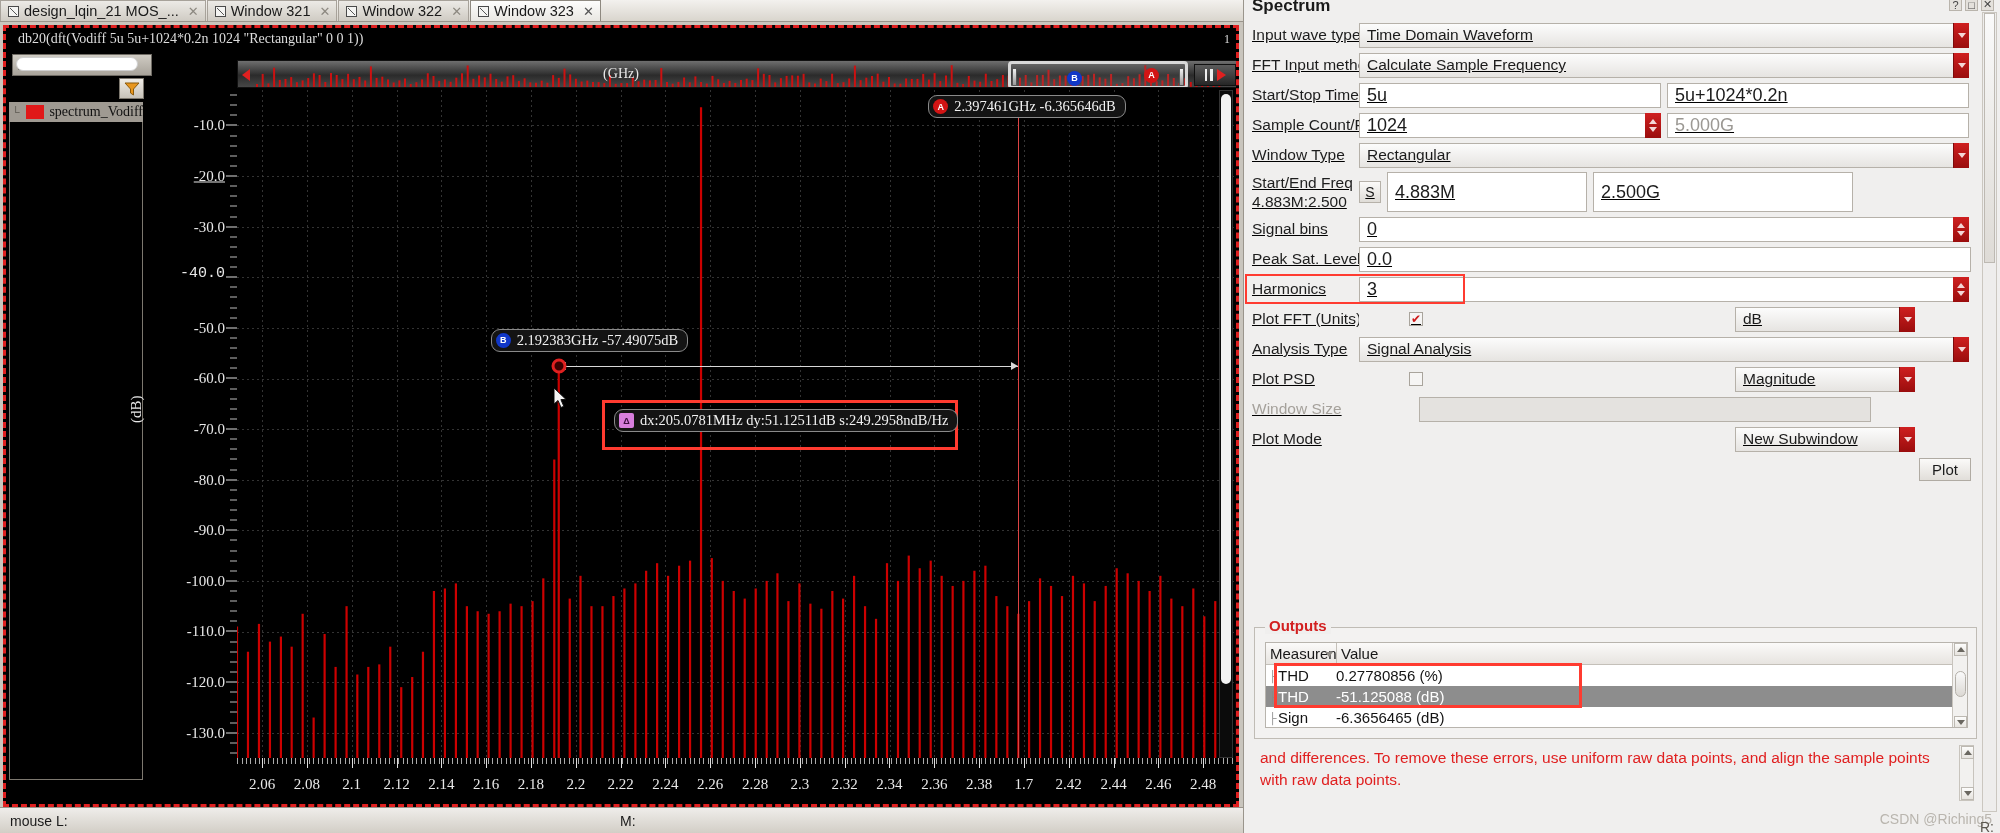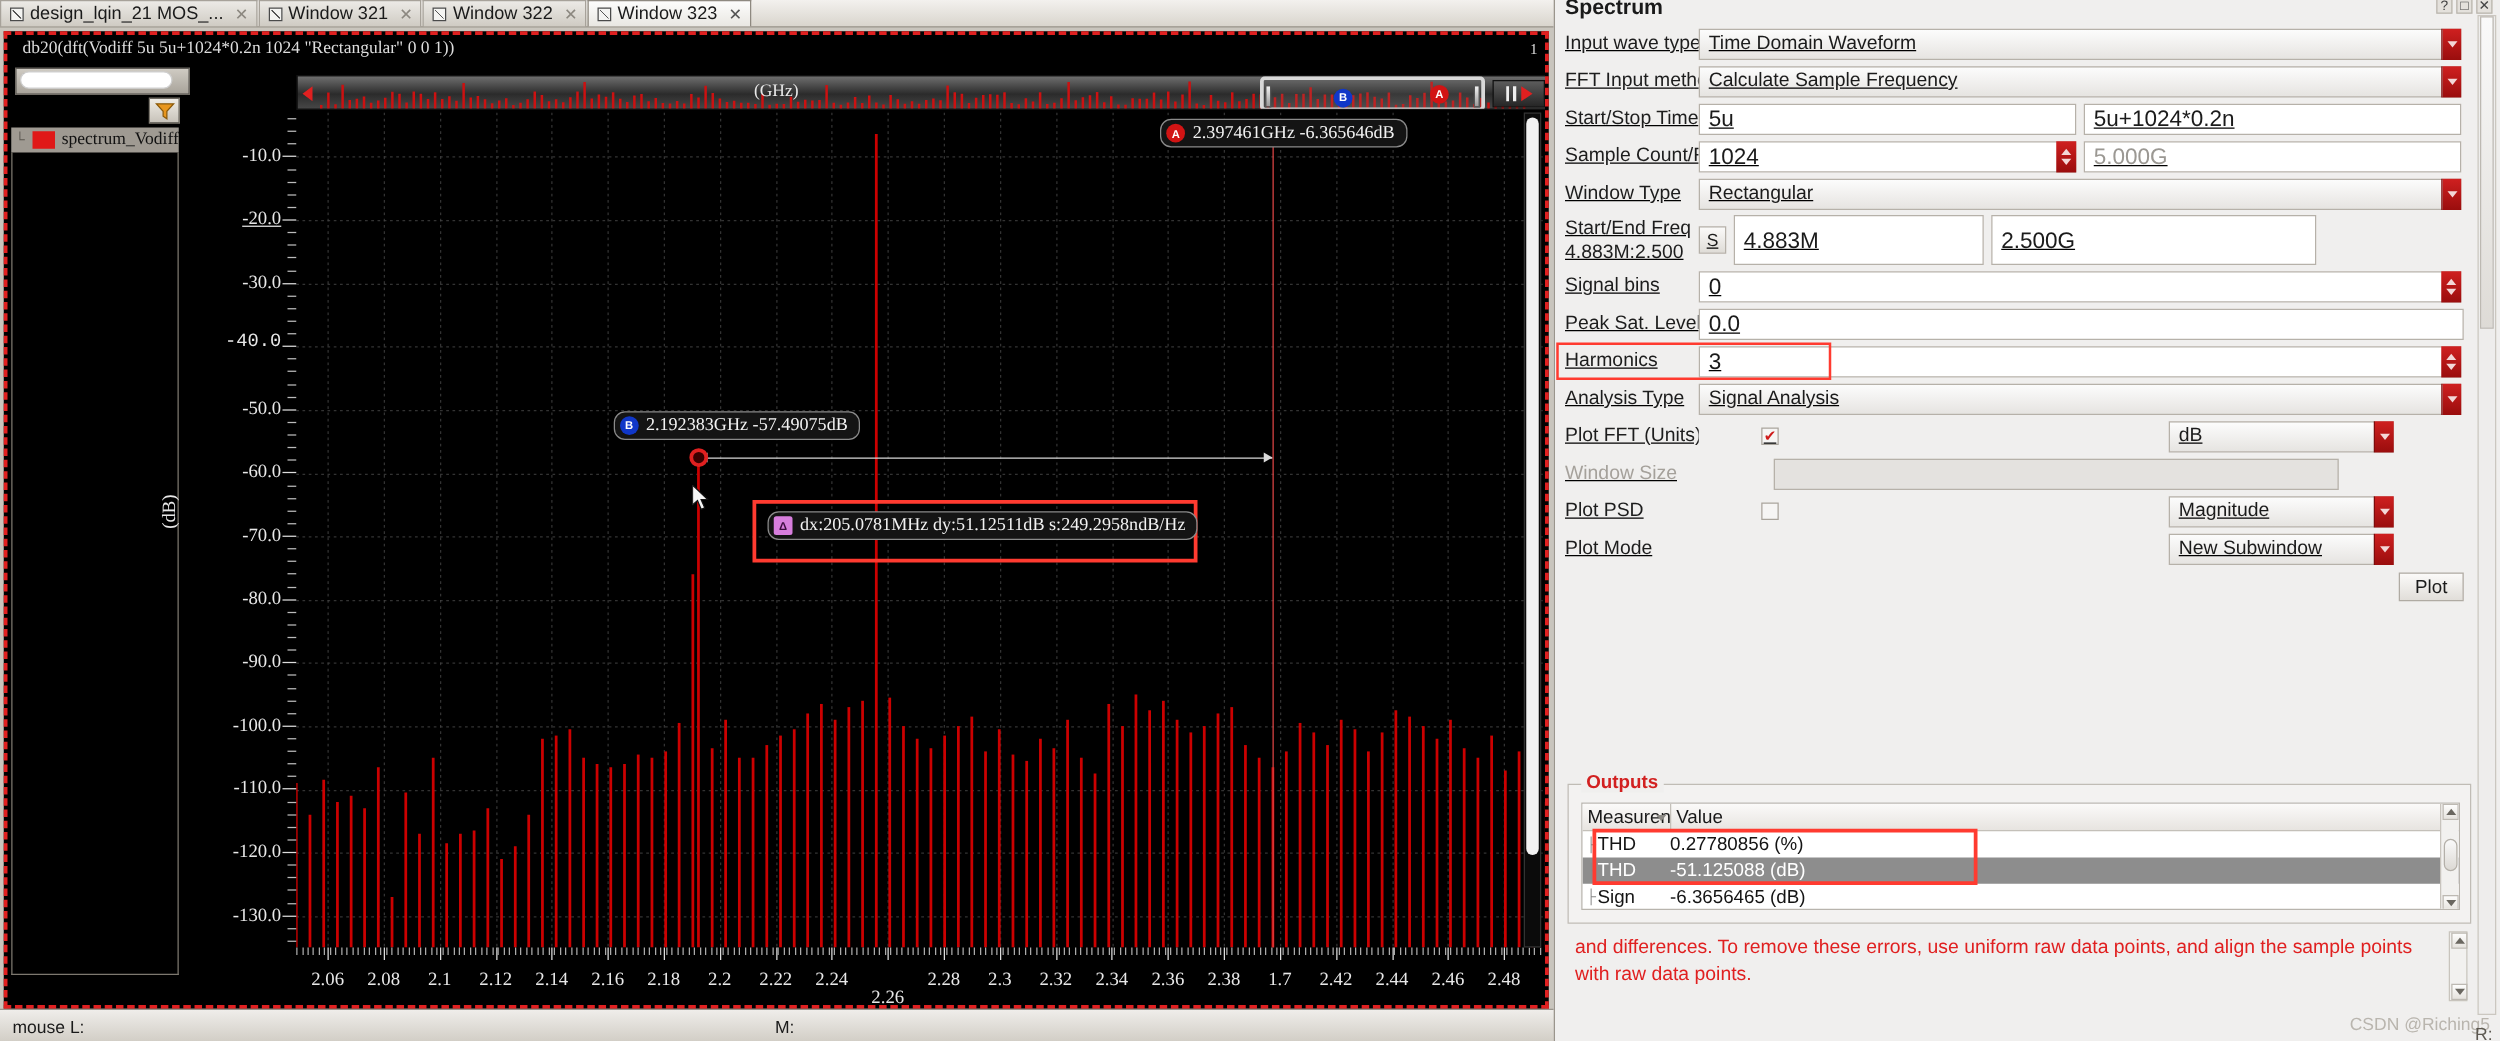--- a/index.html
+++ b/index.html
@@ -966,21 +966,21 @@
           <div class="xtick" style="left: 249.16px;">2.16</div>
           <div class="xmajor" style="left: 249.16px;"></div>
           <div class="xtick" style="left: 293.973px;">2.18</div>
           <div class="xmajor" style="left: 293.973px;"></div>
           <div class="xtick" style="left: 338.786px;">2.2</div>
           <div class="xmajor" style="left: 338.786px;"></div>
           <div class="xtick" style="left: 383.598px;">2.22</div>
           <div class="xmajor" style="left: 383.598px;"></div>
           <div class="xtick" style="left: 428.411px;">2.24</div>
           <div class="xmajor" style="left: 428.411px;"></div>
-          <div class="xtick" style="left: 473.224px; margin-top: 14px;">2.26</div>
+          <div class="xtick" style="left: 473.224px;">2.26</div>
           <div class="xmajor" style="left: 473.224px;"></div>
           <div class="xtick" style="left: 518.037px;">2.28</div>
           <div class="xmajor" style="left: 518.037px;"></div>
           <div class="xtick" style="left: 562.85px;">2.3</div>
           <div class="xmajor" style="left: 562.85px;"></div>
           <div class="xtick" style="left: 607.663px;">2.32</div>
           <div class="xmajor" style="left: 607.663px;"></div>
           <div class="xtick" style="left: 652.476px;">2.34</div>
           <div class="xmajor" style="left: 652.476px;"></div>
           <div class="xtick" style="left: 697.289px;">2.36</div>
@@ -1362,66 +1362,66 @@
             <span>3</span>
           </div>
           <div class="spin">
               <i class="up"></i>
               <i class="down"></i>
             </div>
         </div>
       </div>
 
       <div class="row">
+        <div class="row-label">Plot FFT (Units)</div>
+        <div style="width:114px;display:flex;justify-content:center">
+          <div class="chk">✔</div>
+        </div>
+        <div class="ctl" style="width:180px; margin-left:262px">
+          <div class="combo" style="width:180px">
+            <span>dB</span>
+            <span class="arrow-btn">
+                <i></i>
+              </span>
+          </div>
+        </div>
+      </div>
+
+      <div class="row">
         <div class="row-label">Analysis Type</div>
         <div class="ctl" style="width:610px">
           <div class="combo" style="width:610px">
             <span>Signal Analysis</span>
             <span class="arrow-btn">
                 <i></i>
               </span>
           </div>
         </div>
       </div>
 
       <div class="row">
-        <div class="row-label">Plot FFT (Units)</div>
-        <div style="width:114px;display:flex;justify-content:center">
-          <div class="chk">✔</div>
-        </div>
-        <div class="ctl" style="width:180px; margin-left:262px">
-          <div class="combo" style="width:180px">
-            <span>dB</span>
-            <span class="arrow-btn">
-                <i></i>
-              </span>
-          </div>
-        </div>
-      </div>
-
-      <div class="row">
-        <div class="row-label disabled">Window Size</div>
-        <div class="ctl" style="width:452px; margin-left:60px">
-          <div class="txt readonly" style="width:452px">
-            <span></span>
-          </div>
-        </div>
-      </div>
-
-      <div class="row">
         <div class="row-label">Plot PSD</div>
         <div style="width:114px;display:flex;justify-content:center">
           <div class="chk"></div>
         </div>
         <div class="ctl" style="width:180px; margin-left:262px">
           <div class="combo" style="width:180px">
             <span>Magnitude</span>
             <span class="arrow-btn">
                 <i></i>
               </span>
+          </div>
+        </div>
+      </div>
+
+      <div class="row">
+        <div class="row-label disabled">Window Size</div>
+        <div class="ctl" style="width:452px; margin-left:60px">
+          <div class="txt readonly" style="width:452px">
+            <span></span>
           </div>
         </div>
       </div>
 
       <div class="row">
         <div class="row-label">Plot Mode</div>
         <div class="ctl" style="width:180px; margin-left:376px">
           <div class="combo" style="width:180px">
             <span>New Subwindow</span>
             <span class="arrow-btn">

